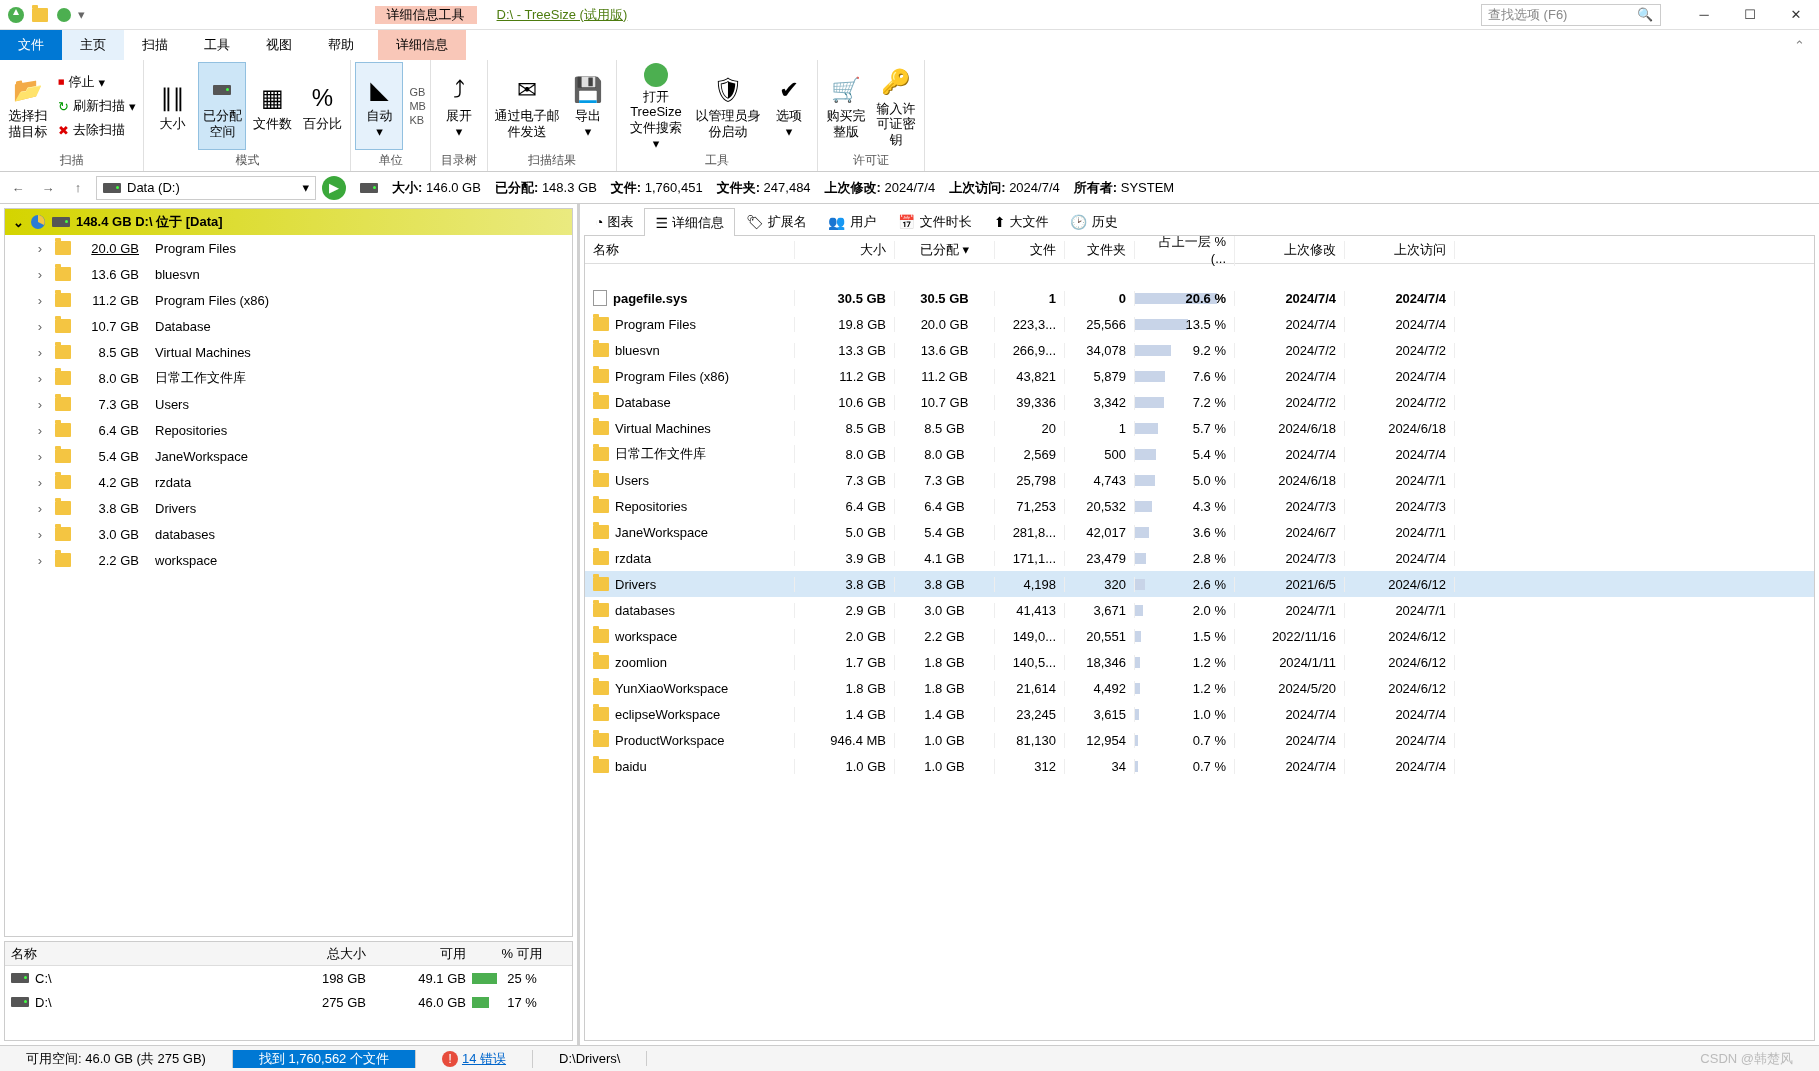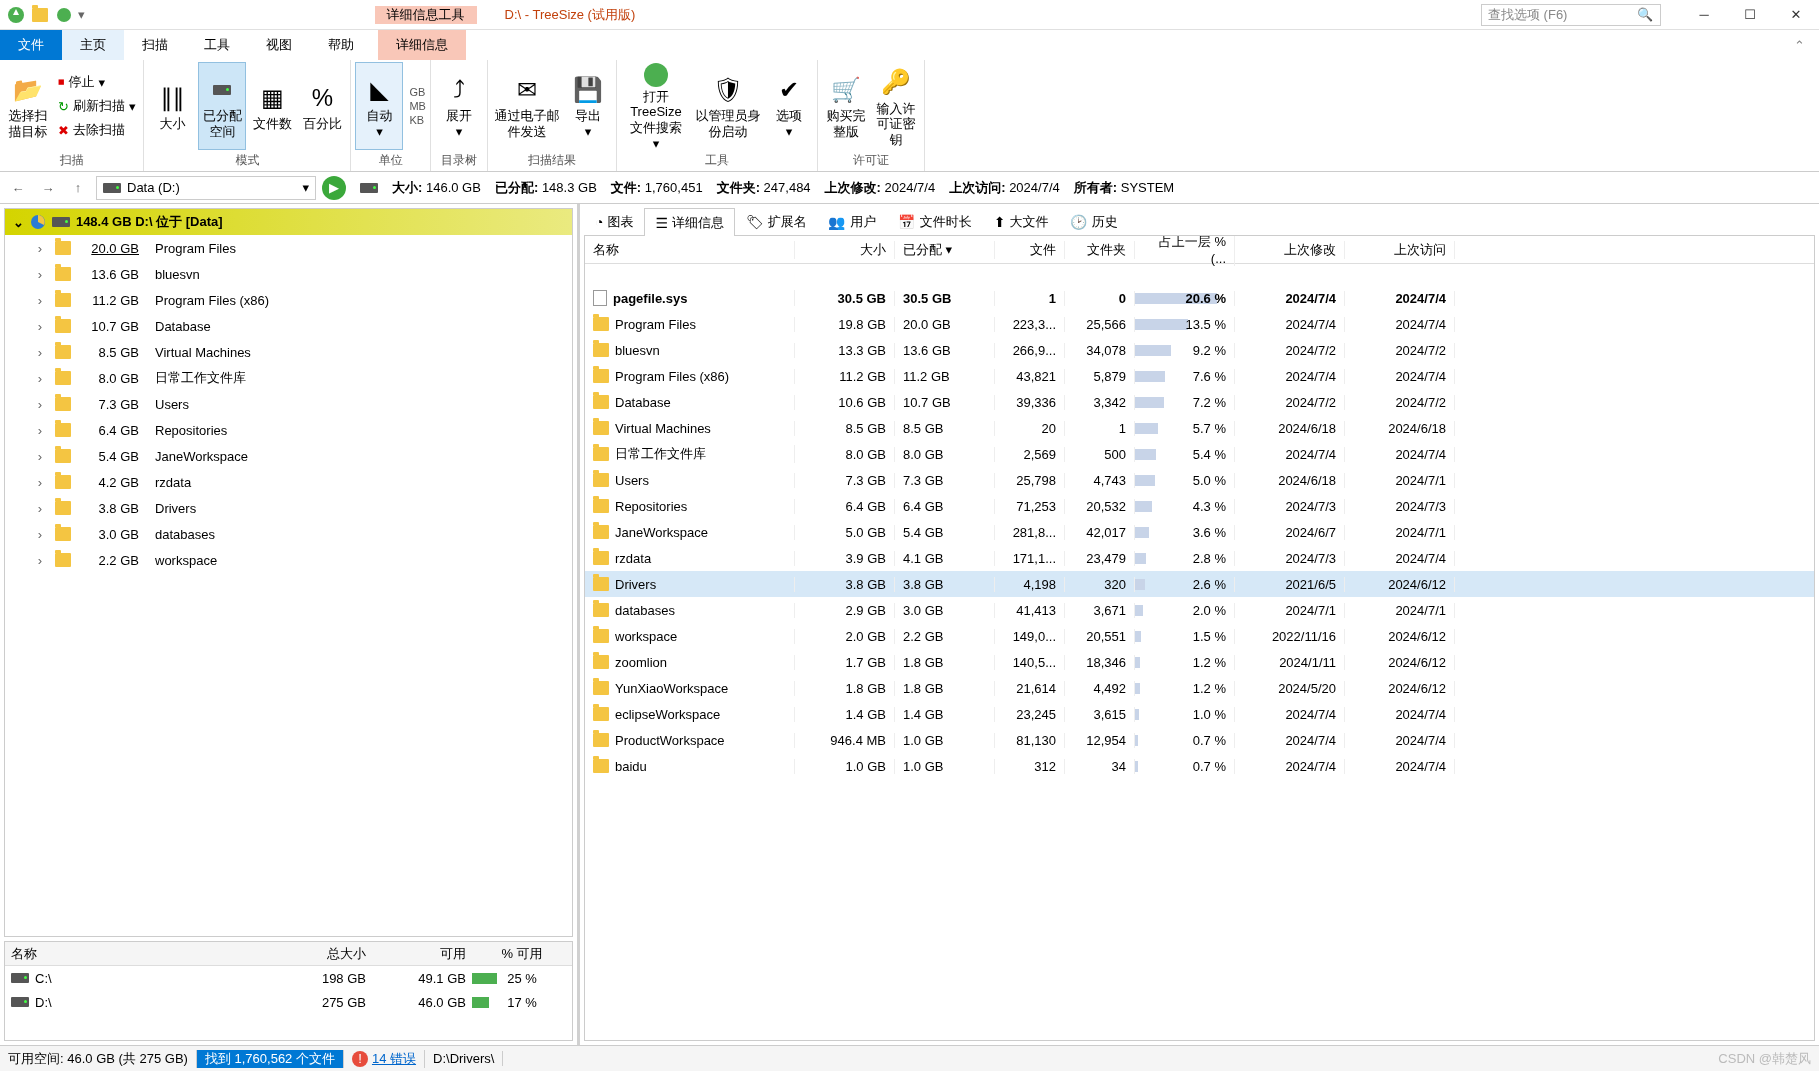--- a/index.html
+++ b/index.html
@@ -1,21 +1,21 @@
 <!DOCTYPE html>
 <html><head>
 <meta charset="utf-8">
 <style>
 *{box-sizing:border-box;margin:0;padding:0;font-family:"Microsoft YaHei","Segoe UI",sans-serif;font-size:13px;}
 body{background:#fff;color:#000;overflow:hidden;width:1819px;height:1071px;}
 .titlebar{display:flex;align-items:center;height:30px;background:#fff;border-bottom:1px solid #e0e0e0;}
 .titlebar .qat{display:flex;align-items:center;padding-left:6px;gap:4px;}
 .titlebar .qat-icon{width:20px;height:20px;display:flex;align-items:center;justify-content:center;}
 .titlebar .ctx-tab{background:#f9c7b8;padding:0 12px;margin-left:290px;}
-.titlebar .title{margin-left:28px;color:#c2410c;}
+.titlebar .title{margin-left:20px;color:#4d7c0f;text-decoration:underline;}
 .titlebar .search{margin-left:auto;width:180px;height:22px;border:1px solid #ccc;padding:0 6px;color:#888;display:flex;align-items:center;}
 .titlebar .win-ctrl{display:flex;margin-left:20px;}
 .titlebar .win-btn{width:46px;height:30px;display:flex;align-items:center;justify-content:center;color:#333;}
 .menubar{display:flex;height:30px;align-items:stretch;background:#fff;}
 .menubar .mitem{padding:0 18px;display:flex;align-items:center;cursor:pointer;}
 .menubar .mitem.file{background:#0078d4;color:#fff;}
 .menubar .mitem.active{background:#e5f1fb;}
 .menubar .mitem.ctx{background:#f9c7b8;margin-left:0;}
 .ribbon{display:flex;height:112px;background:#fff;border-bottom:1px solid #ccc;}
 .rgroup{display:flex;flex-direction:column;border-right:1px solid #e0e0e0;padding:2px 4px;}
@@ -62,30 +62,30 @@
 .tab.active{border-color:#ccc;background:#fff;margin-bottom:-1px;}
 .tab .tico{font-size:14px;}
 .grid{flex:1;overflow:auto;border:1px solid #ccc;border-top:none;}
 .grid-hdr{display:flex;background:#fff;border-bottom:1px solid #ddd;height:28px;align-items:center;position:sticky;top:0;}
 .grid-hdr>div,.grid-row>div{padding:0 8px;border-right:1px solid #eee;}
 .grid-row{display:flex;height:26px;align-items:center;}
 .grid-row.sel{background:#d6e8f7;}
 .grid-row.bold{font-weight:bold;margin-top:21px;}
 .gc-name{width:210px;display:flex;align-items:center;gap:6px;}
 .gc-size{width:100px;text-align:right;}
-.gc-alloc{width:100px;text-align:left;}
+.gc-alloc{width:100px;text-align:center;}
 .gc-files{width:70px;text-align:right;}
 .gc-folders{width:70px;text-align:right;}
 .gc-pct{width:100px;text-align:right;position:relative;}
 .gc-pct .pbar{position:absolute;left:0;top:2px;bottom:2px;background:#c8d4e8;z-index:0;}
 .gc-pct .ptxt{position:relative;z-index:1;}
 .gc-mod{width:110px;text-align:right;}
 .gc-acc{width:110px;text-align:right;}
 .statusbar{display:flex;align-items:center;height:26px;background:#f5f5f5;border-top:1px solid #ccc;font-size:12px;}
-.statusbar>div{padding:0 8px;border-right:1px solid #ccc;}
+.statusbar>div{padding:0 26px;border-right:1px solid #ccc;}
 .statusbar .hl{background:#0078d4;color:#fff;}
 .statusbar .err{display:flex;align-items:center;gap:4px;}
 .statusbar .err a{color:#0066cc;text-decoration:underline;}
 .statusbar .watermark{margin-left:auto;color:#bbb;border:none;}
 .fldr-ico{width:16px;height:14px;background:#f4c542;border-radius:1px;display:inline-block;position:relative;}
 .fldr-ico::before{content:"";position:absolute;top:-3px;left:0;width:6px;height:3px;background:#f4c542;border-radius:1px 1px 0 0;}
 .file-ico{width:14px;height:16px;background:#fff;border:1px solid #999;display:inline-block;}
 .disk-ico{width:18px;height:10px;background:#555;border-radius:1px;display:inline-block;position:relative;}
 .disk-ico::after{content:"";position:absolute;right:2px;top:3px;width:3px;height:3px;background:#4f4;border-radius:50%;}
 svg{flex-shrink:0;}

